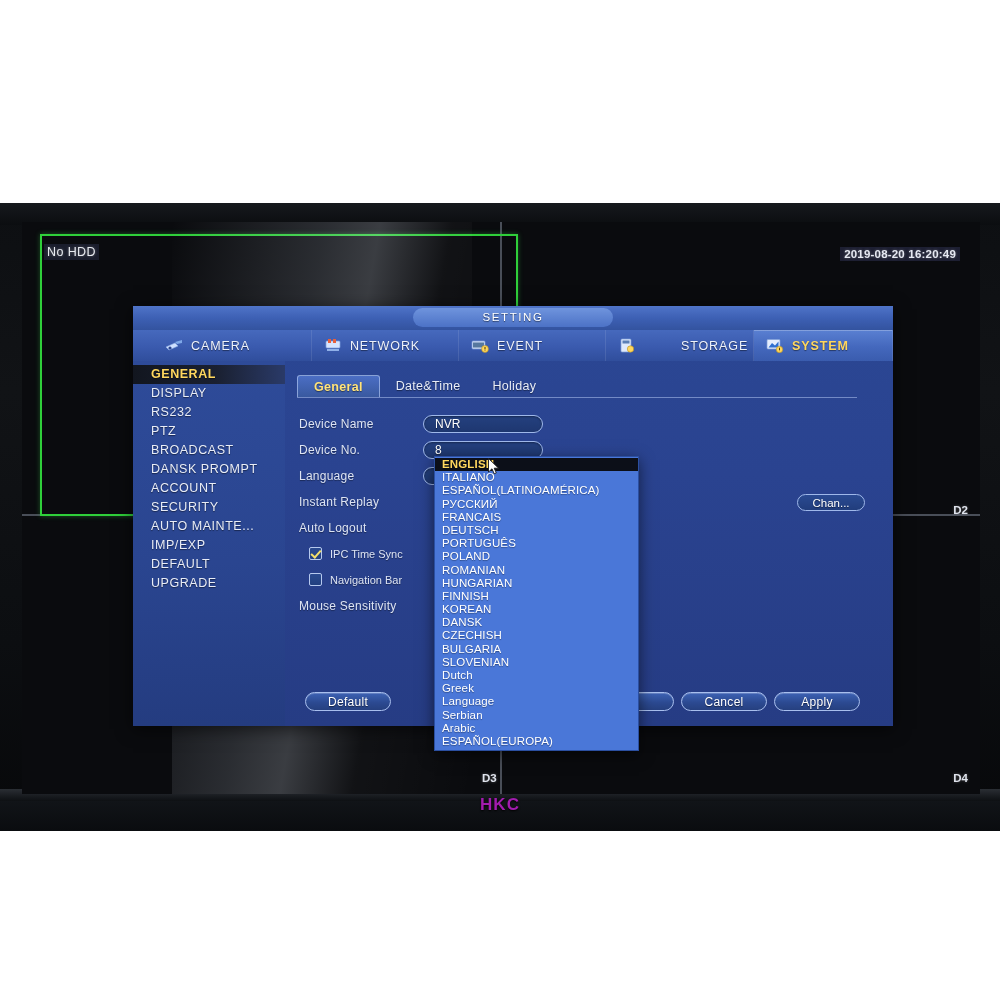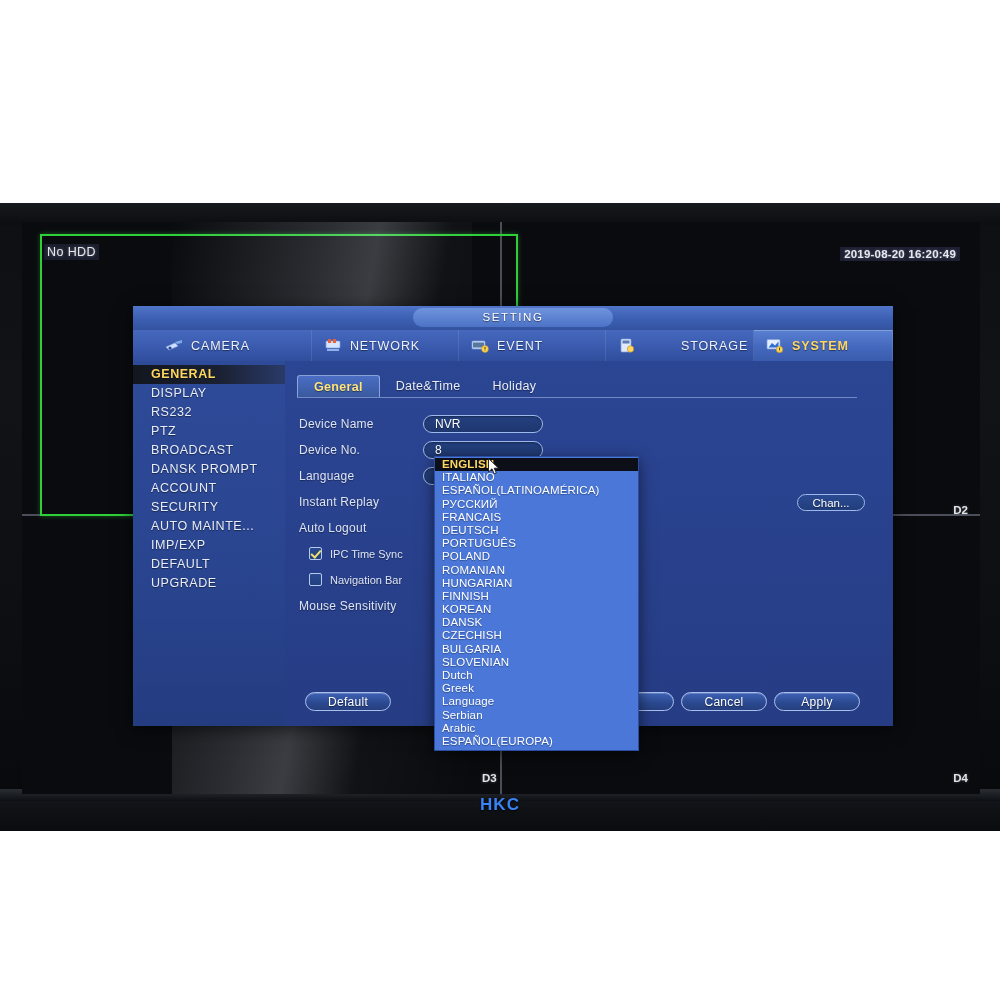--- a/index.html
+++ b/index.html
@@ -29,21 +29,21 @@
     position: absolute; left: 0; top: 586px; width: 1000px; height: 14px;
     background: linear-gradient(180deg,#2a2e34 0%, #15181c 60%, #0a0c0e 100%);
   }
   .monitor-chin {
     position: absolute; left: 0; top: 598px; width: 1000px; height: 30px;
     background: linear-gradient(180deg,#111418 0%, #0a0c0f 100%);
   }
   .brand-logo {
     position: absolute; left: 0; top: 795px; width: 1000px;
     text-align: center;
-    color: #3b82f6; font-size: 17px; font-weight: bold; letter-spacing: 1px;
+    color: #a21caf; font-size: 17px; font-weight: bold; letter-spacing: 1px;
     text-shadow: 0 1px 2px #000;
   }
 
   
   .screen {
     position: absolute; left: 22px; top: 222px; width: 958px; height: 572px;
     background: #0a0b0e;
     overflow: hidden;
   }
   .screen-glare {

